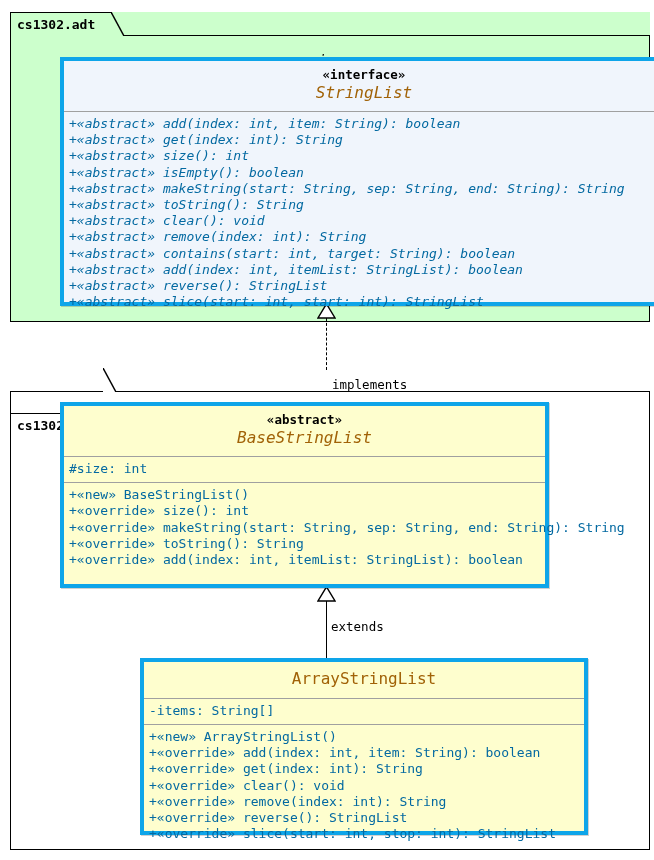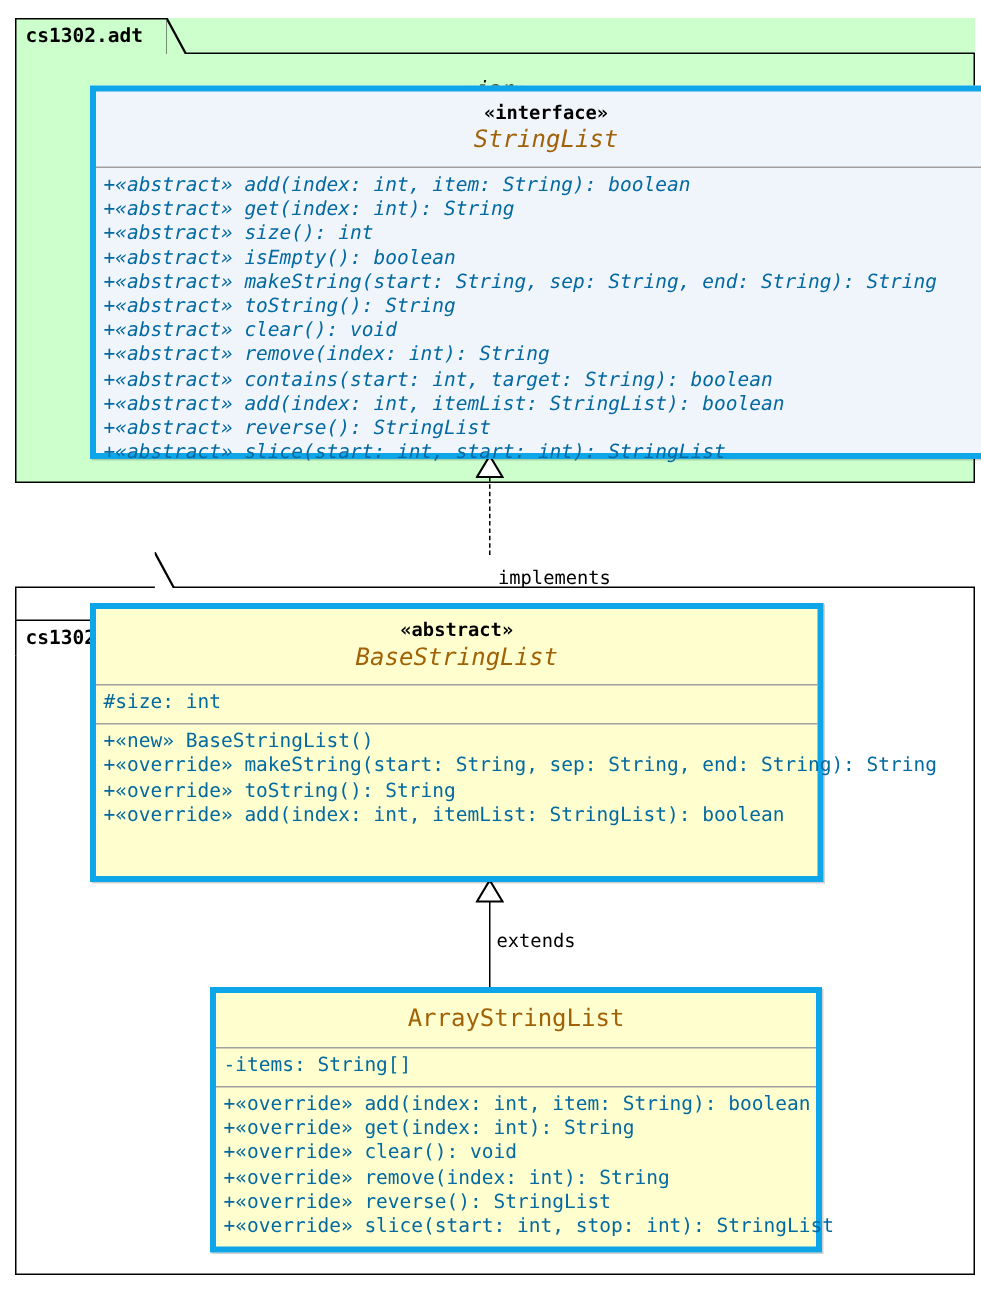--- a/index.html
+++ b/index.html
@@ -115,36 +115,38 @@
         <div class="cls-stereo">«abstract»</div>
         <div class="cls-title it">BaseStringList</div>
       </div>
       <div class="sep"></div>
       <div class="cls-sec">
         <div class="row">#size: int</div>
       </div>
       <div class="sep"></div>
       <div class="cls-sec">
         <div class="row">+«new» BaseStringList()</div>
+        <div class="row">+«override» size(): int</div>
         <div class="row">+«override» makeString(start: String, sep: String, end: String): String</div>
         <div class="row">+«override» toString(): String</div>
         <div class="row">+«override» add(index: int, itemList: StringList): boolean</div>
       </div>
     </div>
 
-    <div class="cls" style="left:94px;top:290px;width:408px;height:177px;">
+    <div class="cls" style="left:94px;top:290px;width:448px;height:177px;">
       <div class="cls-head" style="padding:7px 4px 8px 4px;">
         <div class="cls-title">ArrayStringList</div>
       </div>
       <div class="sep"></div>
       <div class="cls-sec">
         <div class="row">-items: String[]</div>
       </div>
       <div class="sep"></div>
       <div class="cls-sec">
+        <div class="row">+«new» ArrayStringList()</div>
         <div class="row">+«override» add(index: int, item: String): boolean</div>
         <div class="row">+«override» get(index: int): String</div>
         <div class="row">+«override» clear(): void</div>
         <div class="row">+«override» remove(index: int): String</div>
         <div class="row">+«override» reverse(): StringList</div>
         <div class="row">+«override» slice(start: int, stop: int): StringList</div>
       </div>
     </div>
   </div>
 

